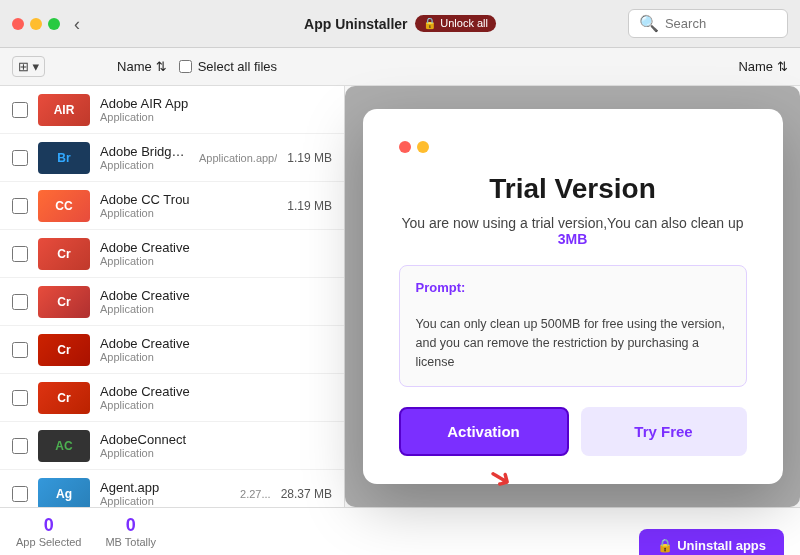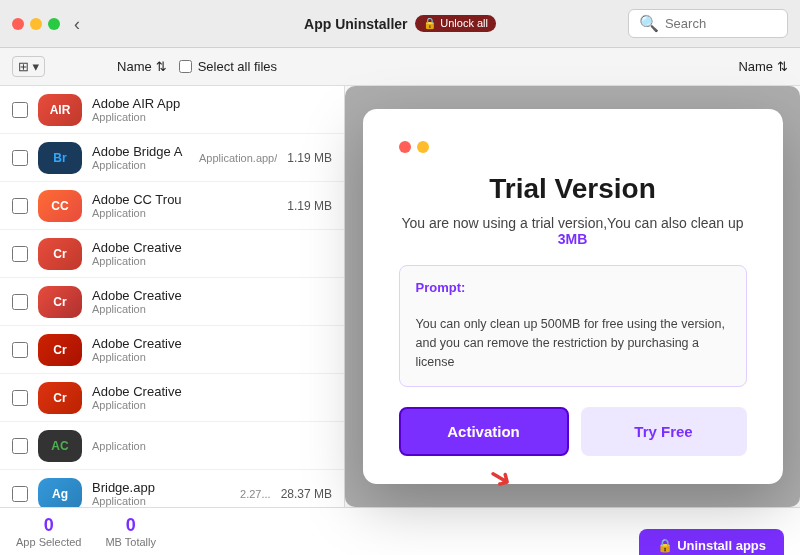--- a/index.html
+++ b/index.html
@@ -152,23 +152,23 @@
       border-bottom: 1px solid #f0f0f0;
       gap: 10px;
       height: 48px;
     }
     .app-checkbox {
       width: 16px;
       height: 16px;
       flex-shrink: 0;
     }
     .app-icon {
-      width: 44px;
+      width: 52px;
       height: 32px;
-      border-radius: 10px;
+      border-radius: 4px;
       flex-shrink: 0;
       display: flex;
       align-items: center;
       justify-content: center;
       font-size: 18px;
       font-weight: bold;
     }
     .app-info { flex: 1; min-width: 0; }
     .app-name {
       font-size: 13px;
@@ -457,29 +457,30 @@
     <div class="app-info">
       <div class="app-name">Adobe Creative</div>
       <div class="app-type">Application</div>
     </div>
 
   </div>
       <div class="app-item">
     <input type="checkbox" class="app-checkbox" style="">
     <div class="app-icon" style="background:#333;color:#4CAF50;font-size:12px;font-weight:bold;">AC</div>
     <div class="app-info">
+      <div class="app-name">AdobeConnect</div>
       <div class="app-type">Application</div>
     </div>
 
   </div>
       <div class="app-item">
     <input type="checkbox" class="app-checkbox" style="">
     <div class="app-icon" style="background:linear-gradient(135deg,#3498db,#2980b9);color:white;font-size:12px;font-weight:bold;">Ag</div>
     <div class="app-info">
-      <div class="app-name">Bridge.app</div>
+      <div class="app-name">Agent.app</div>
       <div class="app-type">Application</div>
     </div>
     <span class="app-path">2.27...</span>
         <span class="app-size">28.37 MB</span>
   </div>
     </div>
 
   <div class="right-panel">
     <div class="modal-overlay">
       <div class="modal">

